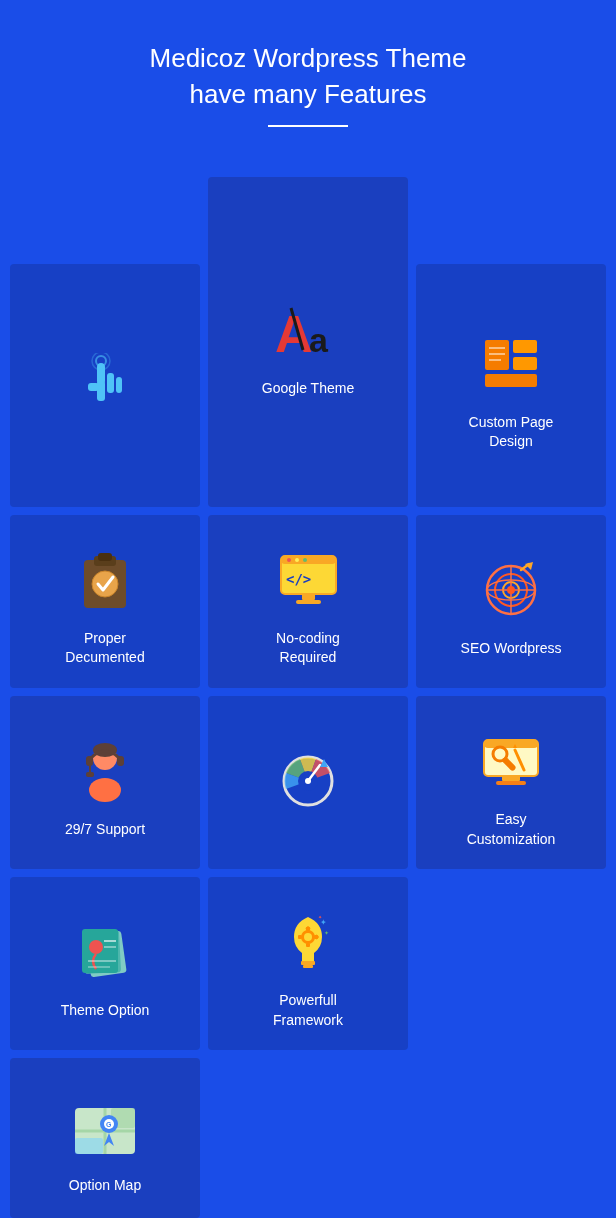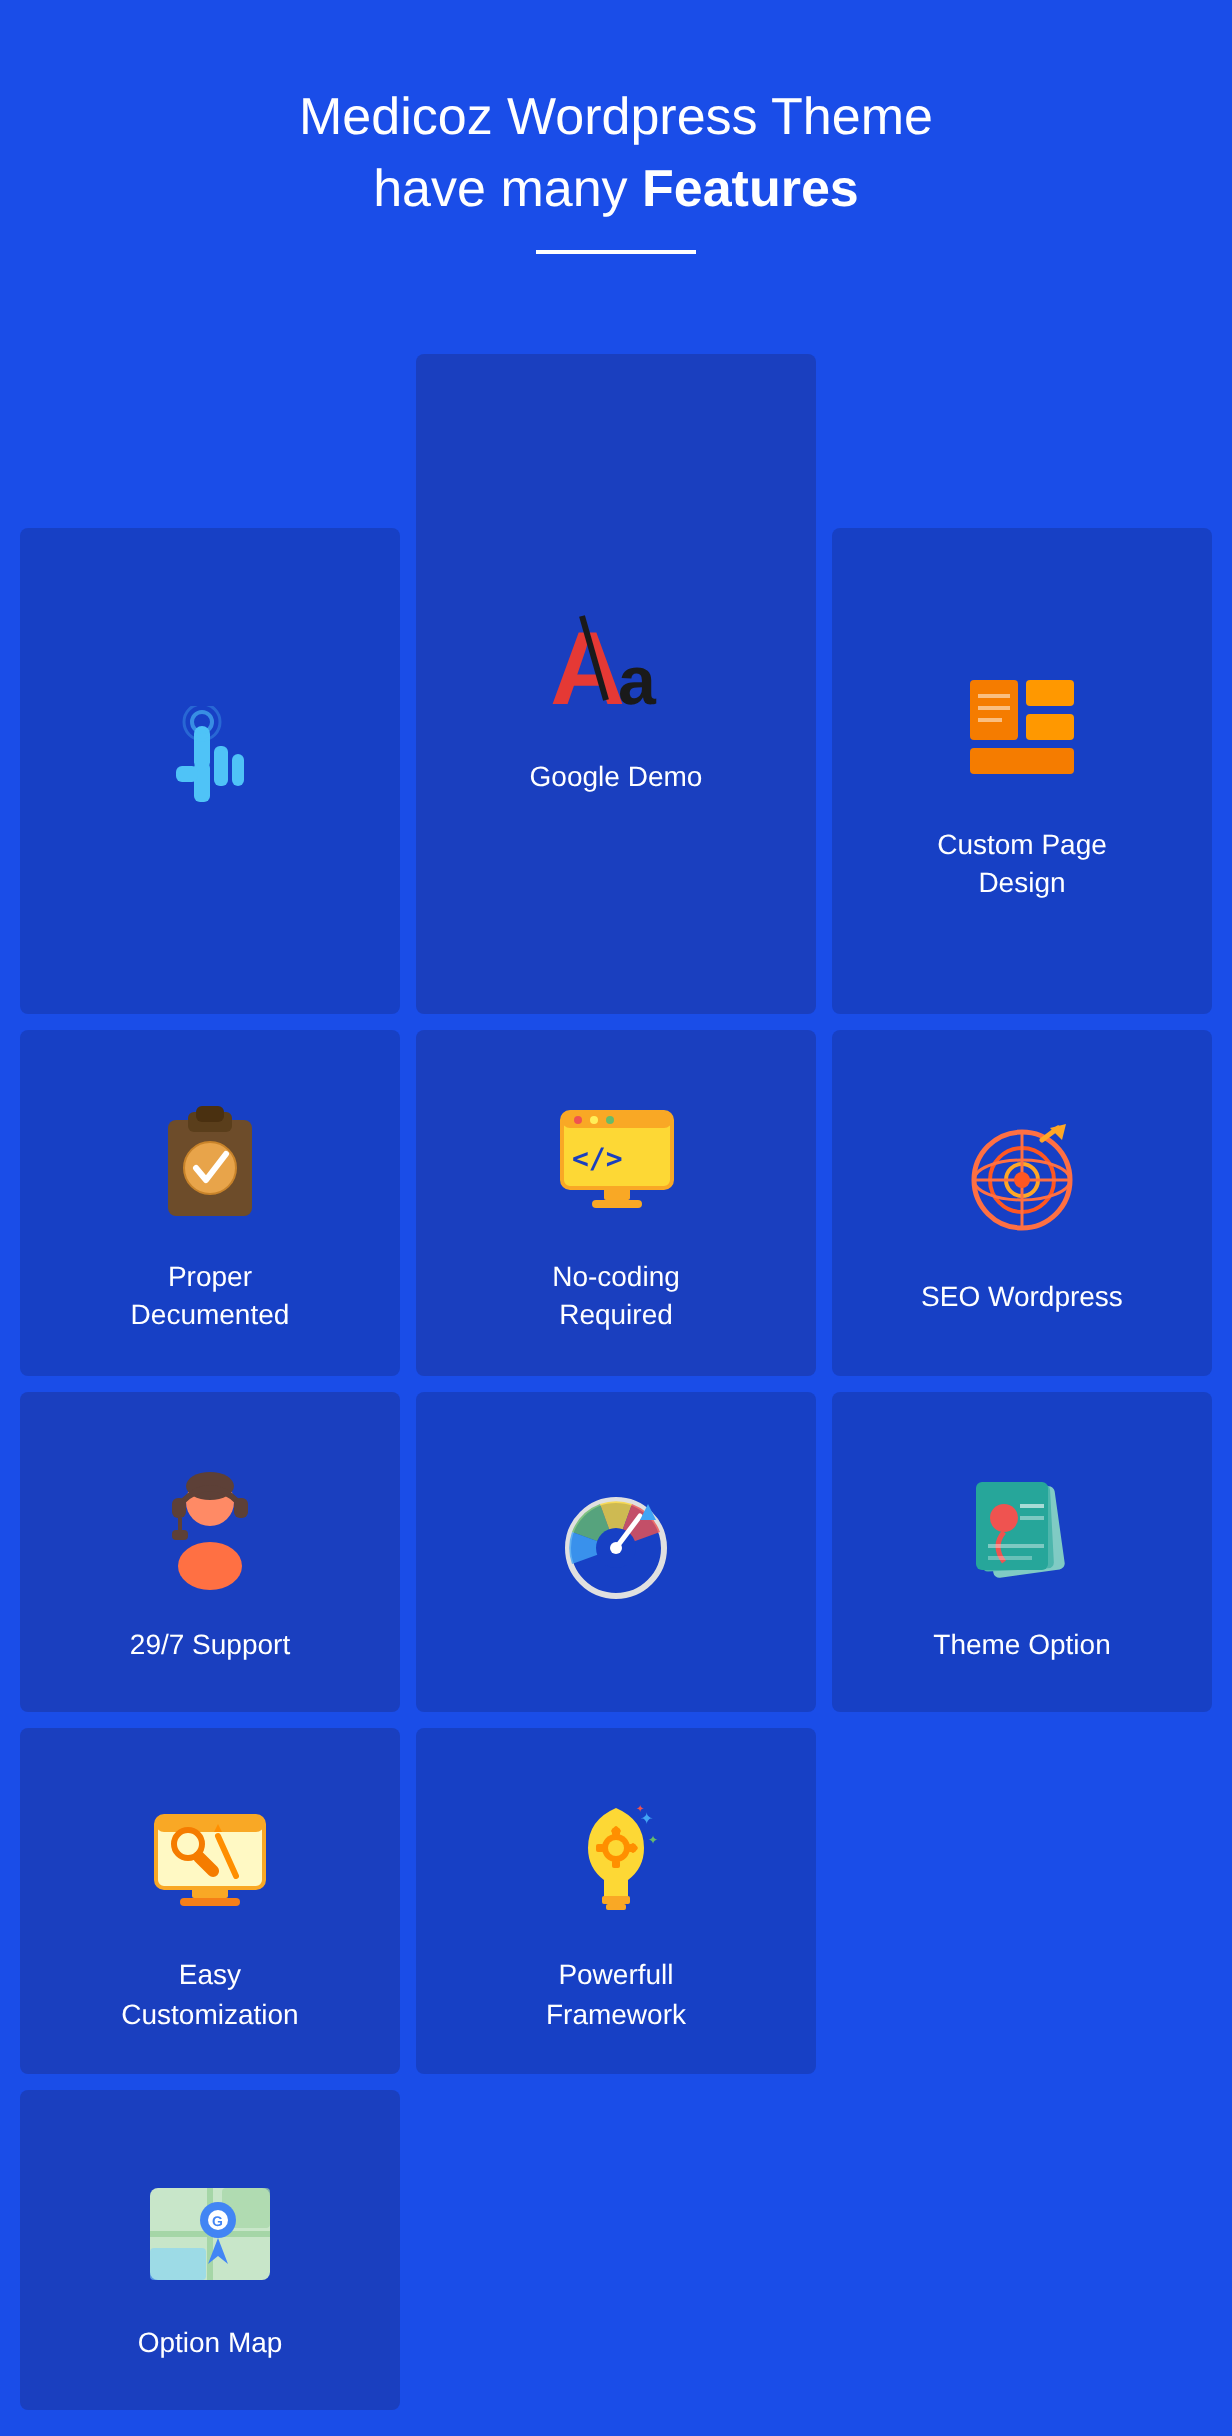--- a/index.html
+++ b/index.html
@@ -14,21 +14,21 @@
     .header {
       text-align: center;
       padding: 40px 8px 20px;
     }
     .header-title {
       font-size: 26px;
       font-weight: 400;
       line-height: 1.4;
     }
     .header-title strong {
-      font-weight: 700;
+      font-weight: 400;
     }
     .header-divider {
       width: 80px;
       height: 2px;
       background: white;
       margin: 12px auto 30px;
     }
 
     .grid-container {
       display: grid;
@@ -91,21 +91,21 @@
       <div class="icon-container">
         <svg width="70" height="60" viewBox="0 0 70 60">
 
           <text x="2" y="52" font-family="Arial Black, Arial" font-weight="900" font-size="52" fill="#e53935">A</text>
 
           <text x="36" y="52" font-family="Arial, sans-serif" font-weight="700" font-size="34" fill="#1a1a1a">a</text>
 
           <line x1="18" y1="8" x2="30" y2="50" stroke="#1a1a1a" stroke-width="3"></line>
         </svg>
       </div>
-      <div class="feature-label">Google Demo</div>
+      <div class="feature-label">Google Theme</div>
     </div>
 
     <div style="background:transparent; min-height:10px;"></div>
 
     <div class="feature-card">
       <div class="icon-container">
         <svg width="60" height="60" viewBox="0 0 60 60">
 
           <g fill="#4fc3f7">
 
@@ -241,62 +241,62 @@
           <circle cx="30" cy="30" r="10" fill="#1740c5"></circle>
 
           <line x1="30" y1="30" x2="42" y2="14" stroke="white" stroke-width="2.5" stroke-linecap="round"></line>
           <circle cx="30" cy="30" r="3" fill="white"></circle>
 
           <polygon points="46,8 50,16 42,16" fill="#42a5f5"></polygon>
         </svg>
       </div>
     </div>
 
+    <div class="feature-card center">
+      <div class="icon-container">
+        <svg width="62" height="58" viewBox="0 0 62 58">
+
+          <rect x="4" y="8" width="54" height="36" rx="4" fill="#fff9c4" stroke="#f9a825" stroke-width="2"></rect>
+          <rect x="4" y="8" width="54" height="8" rx="4" fill="#f9a825"></rect>
+
+          <rect x="22" y="44" width="18" height="5" rx="1" fill="#f9a825"></rect>
+          <rect x="16" y="49" width="30" height="4" rx="2" fill="#f57f17"></rect>
+
+          <rect x="26" y="24" width="6" height="16" rx="3" fill="#f57c00" transform="rotate(-45, 29, 32)"></rect>
+
+          <circle cx="20" cy="22" r="7" fill="none" stroke="#f57c00" stroke-width="3"></circle>
+          <circle cx="20" cy="22" r="3" fill="#fff9c4"></circle>
+
+          <line x1="35" y1="18" x2="44" y2="38" stroke="#ff8f00" stroke-width="3" stroke-linecap="round"></line>
+          <polygon points="33,16 37,16 35,12" fill="#ff8f00"></polygon>
+        </svg>
+      </div>
+      <div class="feature-label">Easy<br>Customization</div>
+    </div>
+
     <div class="feature-card">
       <div class="icon-container">
         <svg width="62" height="58" viewBox="0 0 62 58">
 
           <rect x="14" y="10" width="36" height="42" rx="3" fill="#80cbc4" transform="rotate(-8, 32, 31)"></rect>
 
           <rect x="10" y="8" width="36" height="42" rx="3" fill="#4db6ac" transform="rotate(-3, 28, 29)"></rect>
 
           <rect x="8" y="6" width="36" height="44" rx="3" fill="#26a69a"></rect>
 
           <circle cx="22" cy="24" r="7" fill="#ef5350"></circle>
           <path d="M 22 31 Q 16 38 22 46" fill="none" stroke="#ef5350" stroke-width="2.5"></path>
 
           <line x1="30" y1="18" x2="42" y2="18" stroke="white" stroke-width="2" opacity="0.6"></line>
           <line x1="30" y1="24" x2="42" y2="24" stroke="white" stroke-width="2" opacity="0.4"></line>
           <line x1="14" y1="38" x2="42" y2="38" stroke="white" stroke-width="2" opacity="0.4"></line>
           <line x1="14" y1="44" x2="36" y2="44" stroke="white" stroke-width="2" opacity="0.3"></line>
         </svg>
       </div>
       <div class="feature-label">Theme Option</div>
-    </div>
-
-    <div class="feature-card center">
-      <div class="icon-container">
-        <svg width="62" height="58" viewBox="0 0 62 58">
-
-          <rect x="4" y="8" width="54" height="36" rx="4" fill="#fff9c4" stroke="#f9a825" stroke-width="2"></rect>
-          <rect x="4" y="8" width="54" height="8" rx="4" fill="#f9a825"></rect>
-
-          <rect x="22" y="44" width="18" height="5" rx="1" fill="#f9a825"></rect>
-          <rect x="16" y="49" width="30" height="4" rx="2" fill="#f57f17"></rect>
-
-          <rect x="26" y="24" width="6" height="16" rx="3" fill="#f57c00" transform="rotate(-45, 29, 32)"></rect>
-
-          <circle cx="20" cy="22" r="7" fill="none" stroke="#f57c00" stroke-width="3"></circle>
-          <circle cx="20" cy="22" r="3" fill="#fff9c4"></circle>
-
-          <line x1="35" y1="18" x2="44" y2="38" stroke="#ff8f00" stroke-width="3" stroke-linecap="round"></line>
-          <polygon points="33,16 37,16 35,12" fill="#ff8f00"></polygon>
-        </svg>
-      </div>
-      <div class="feature-label">Easy<br>Customization</div>
     </div>
 
     <div class="feature-card">
       <div class="icon-container">
         <svg width="60" height="62" viewBox="0 0 60 62">
 
           <path d="M 30 6 Q 44 12 44 26 Q 44 36 36 42 L 36 50 L 24 50 L 24 42 Q 16 36 16 26 Q 16 12 30 6 Z" fill="#fdd835"></path>
 
           <rect x="23" y="50" width="14" height="4" rx="1" fill="#f9a825"></rect>
           <rect x="25" y="54" width="10" height="3" rx="1" fill="#f9a825"></rect>

